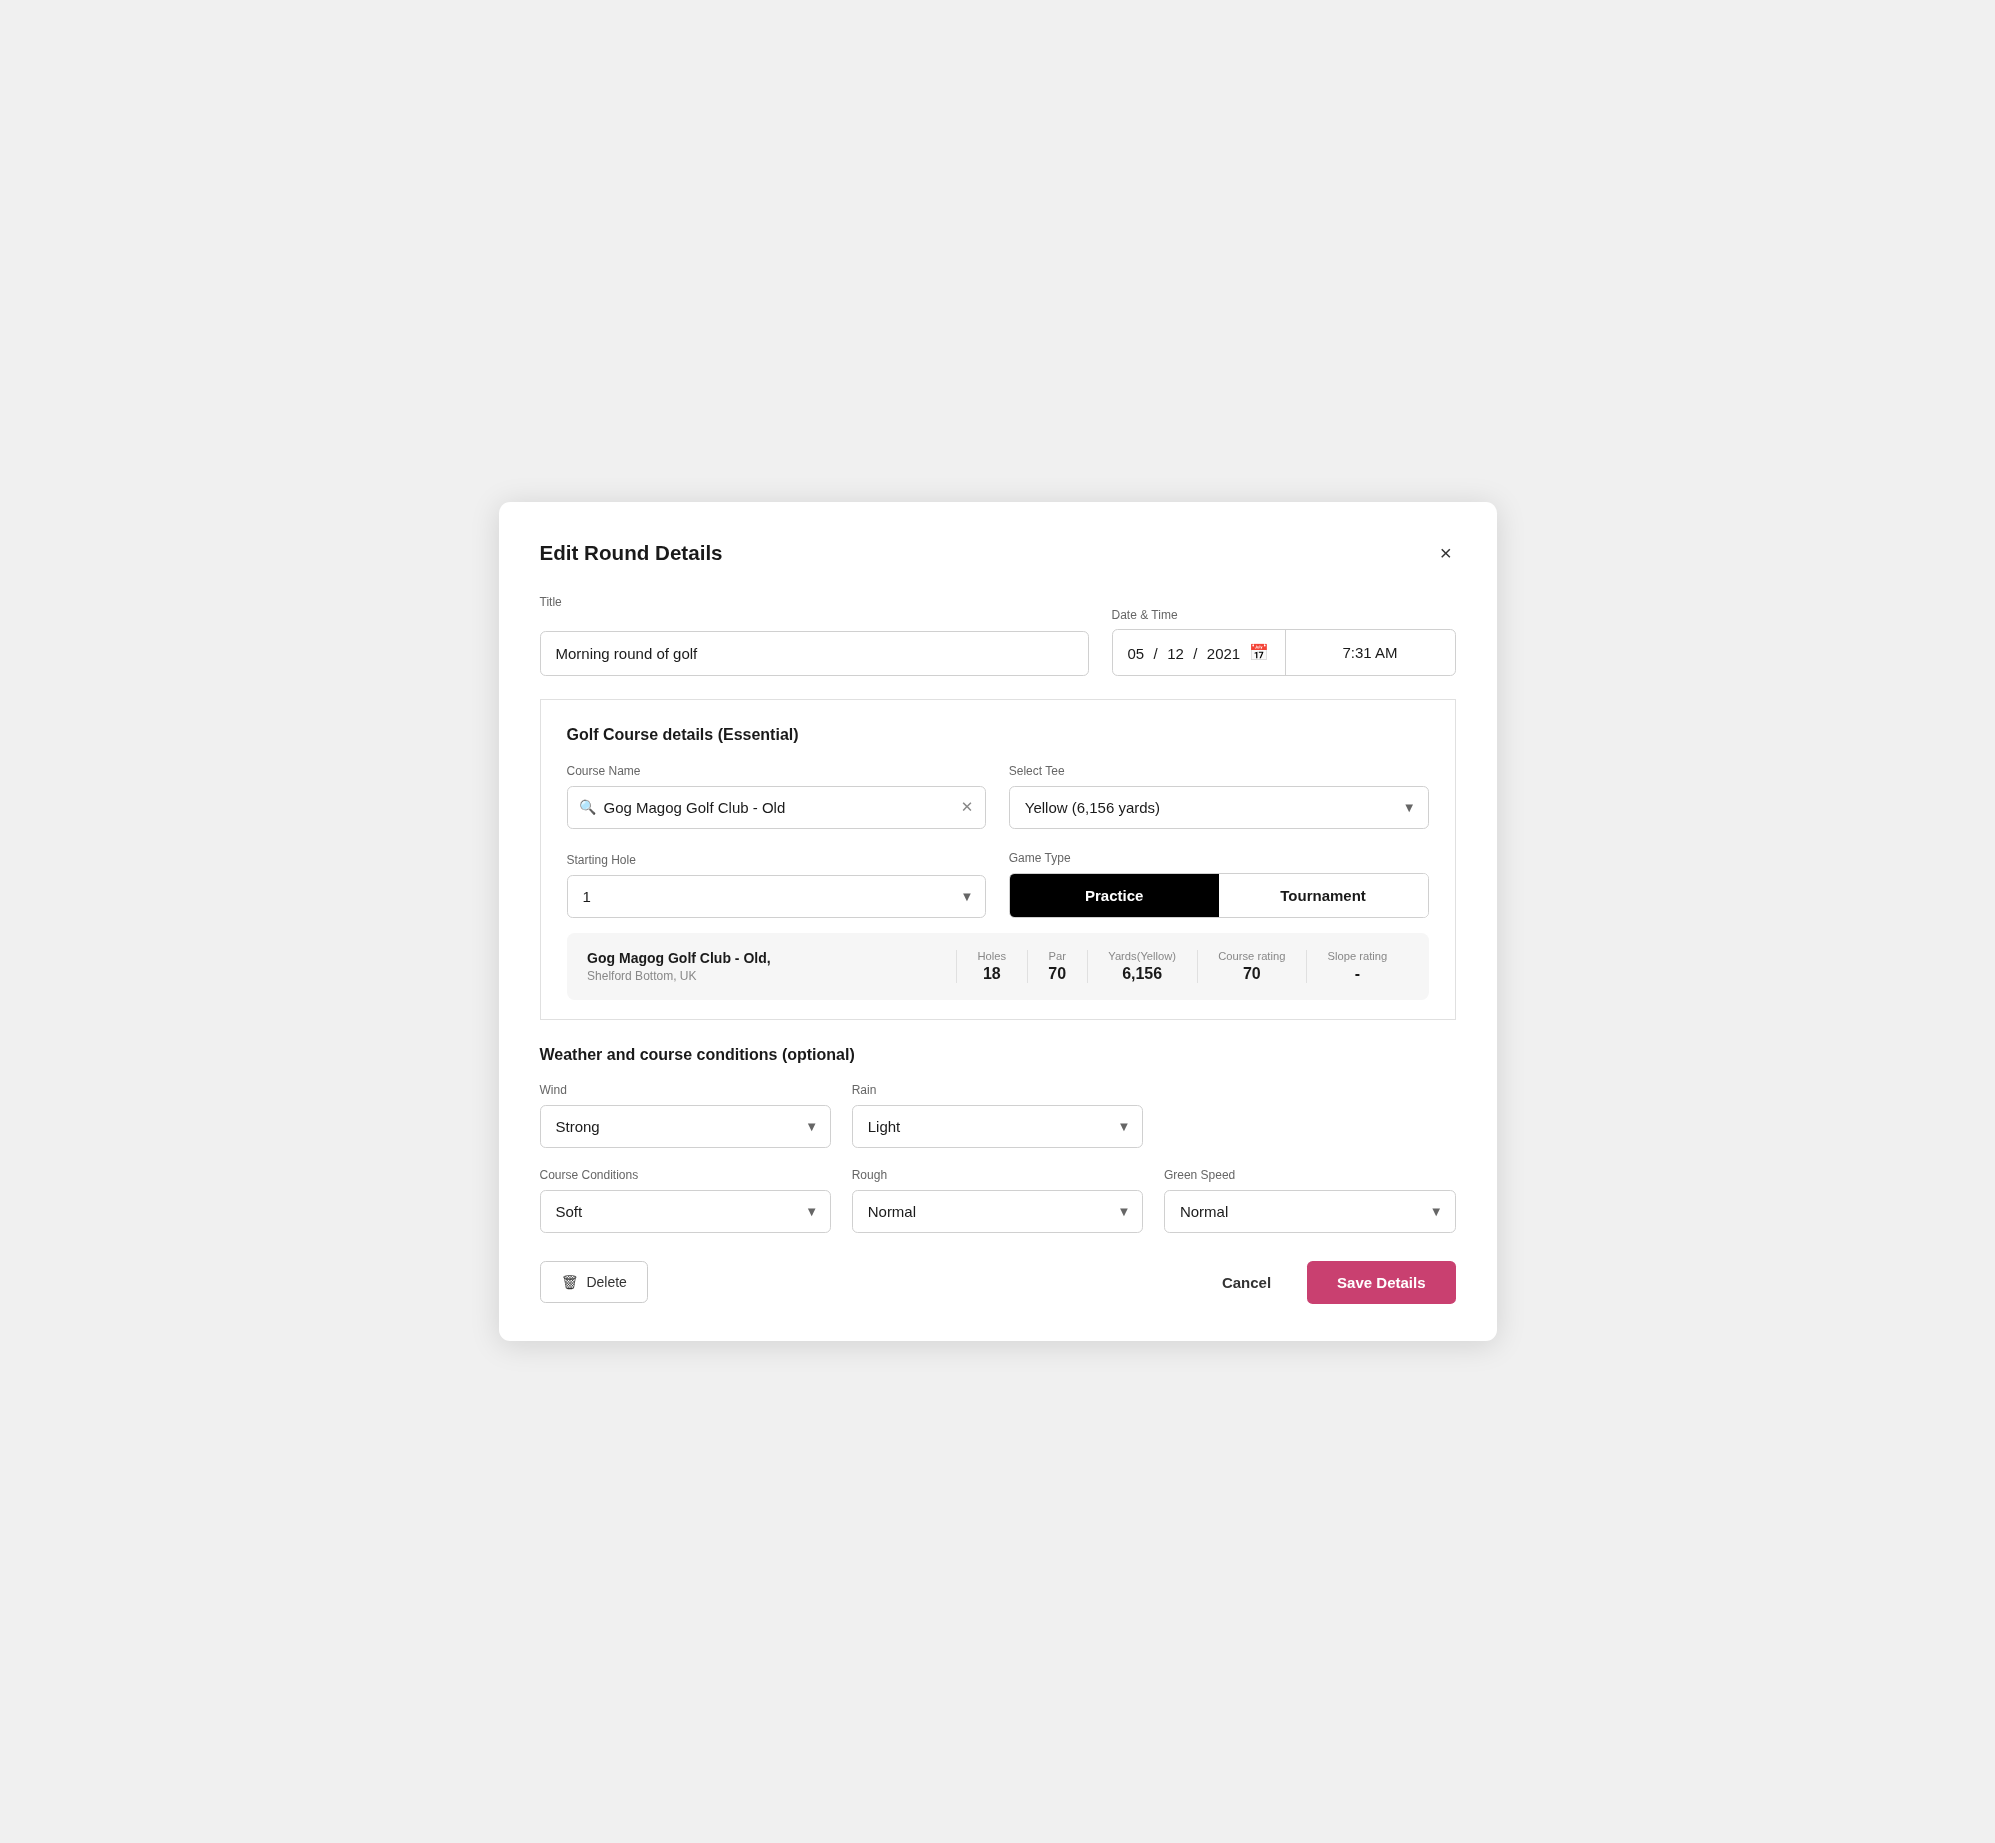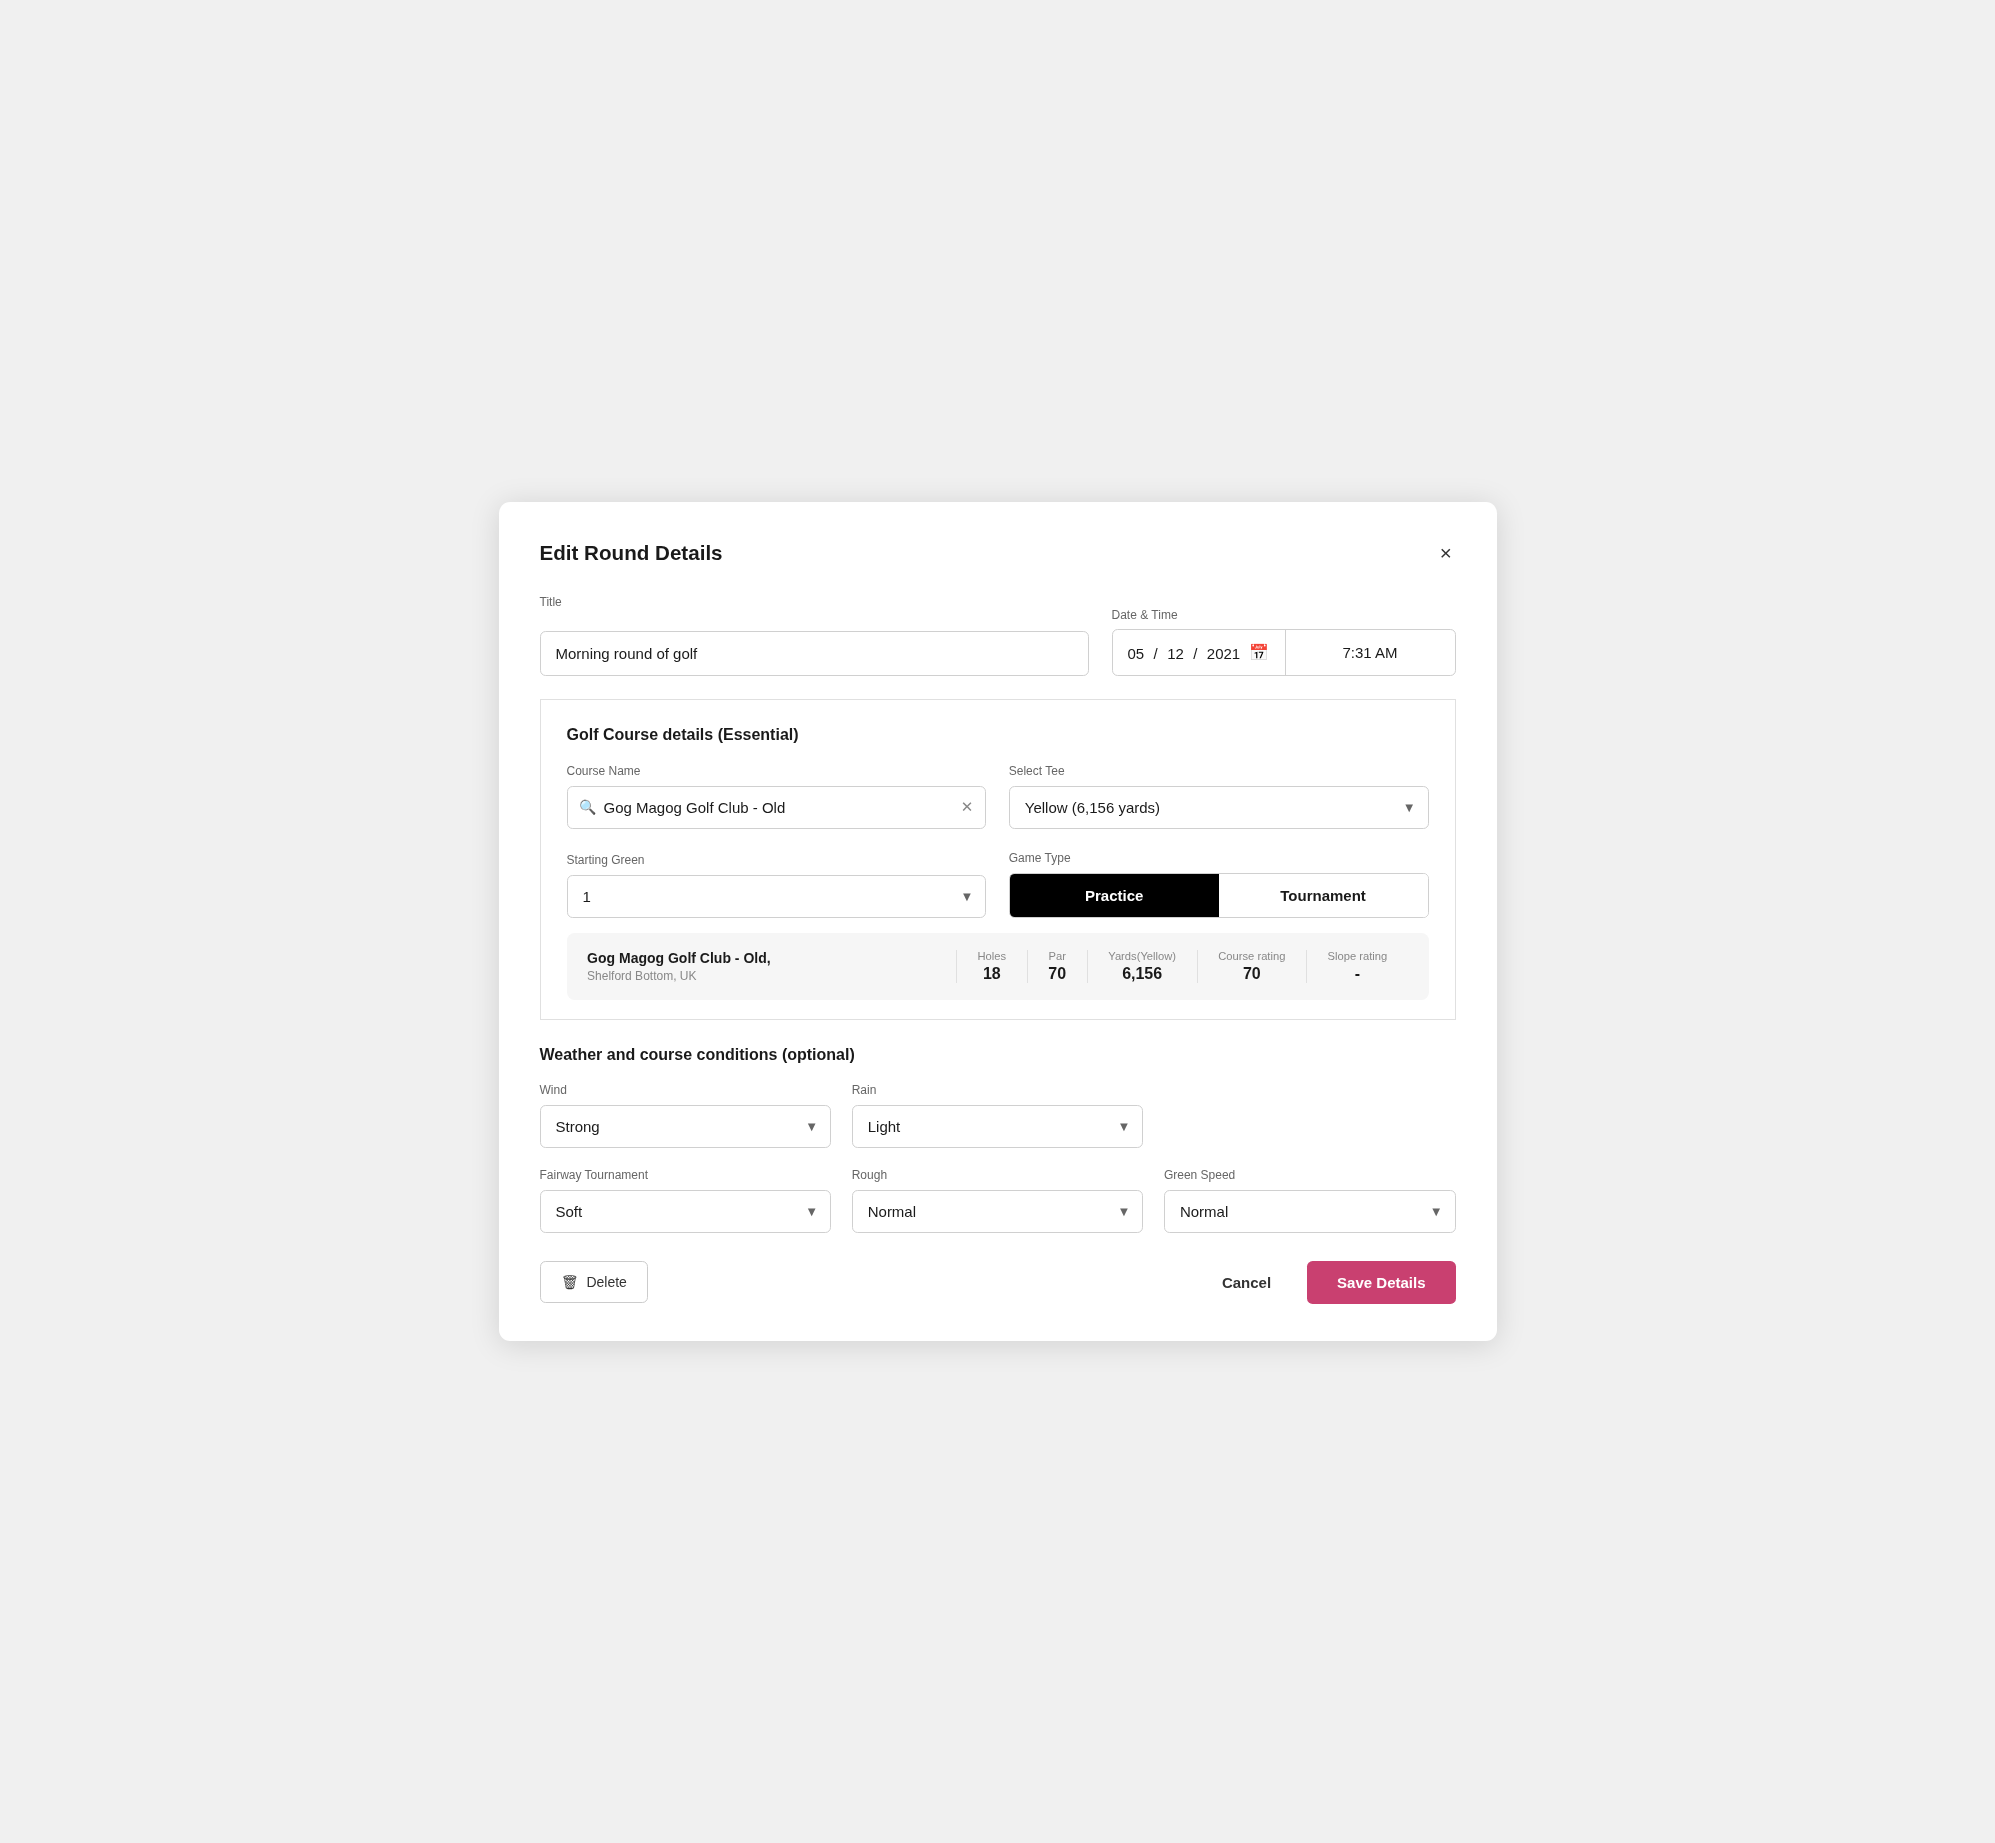--- a/index.html
+++ b/index.html
@@ -338,21 +338,21 @@
             <option>Red</option>
             <option>Blue</option>
           </select>
           <span class="chevron-icon">▼</span>
         </div>
       </div>
     </div>
 
     <div class="form-row" style="margin-bottom:15px;">
       <div class="form-group flex-1">
-        <label class="form-label">Starting Green</label>
+        <label class="form-label">Starting Hole</label>
         <div class="select-wrapper">
           <select class="select-input">
             <option>1</option><option>2</option><option>3</option><option>4</option>
             <option>5</option><option>6</option><option>7</option><option>8</option>
             <option>9</option><option>10</option>
           </select>
           <span class="chevron-icon">▼</span>
         </div>
       </div>
       <div class="form-group flex-1">
@@ -414,21 +414,21 @@
             <option>Moderate</option><option>Heavy</option>
           </select>
           <span class="chevron-icon">▼</span>
         </div>
       </div>
       <div class="weather-group" style="visibility:hidden;"></div>
     </div>
 
     <div class="weather-row">
       <div class="weather-group">
-        <label class="form-label">Fairway Tournament</label>
+        <label class="form-label">Course Conditions</label>
         <div class="select-wrapper">
           <select class="select-input">
             <option>Dry</option><option>Normal</option>
             <option selected="">Soft</option><option>Wet</option>
           </select>
           <span class="chevron-icon">▼</span>
         </div>
       </div>
       <div class="weather-group">
         <label class="form-label">Rough</label>

